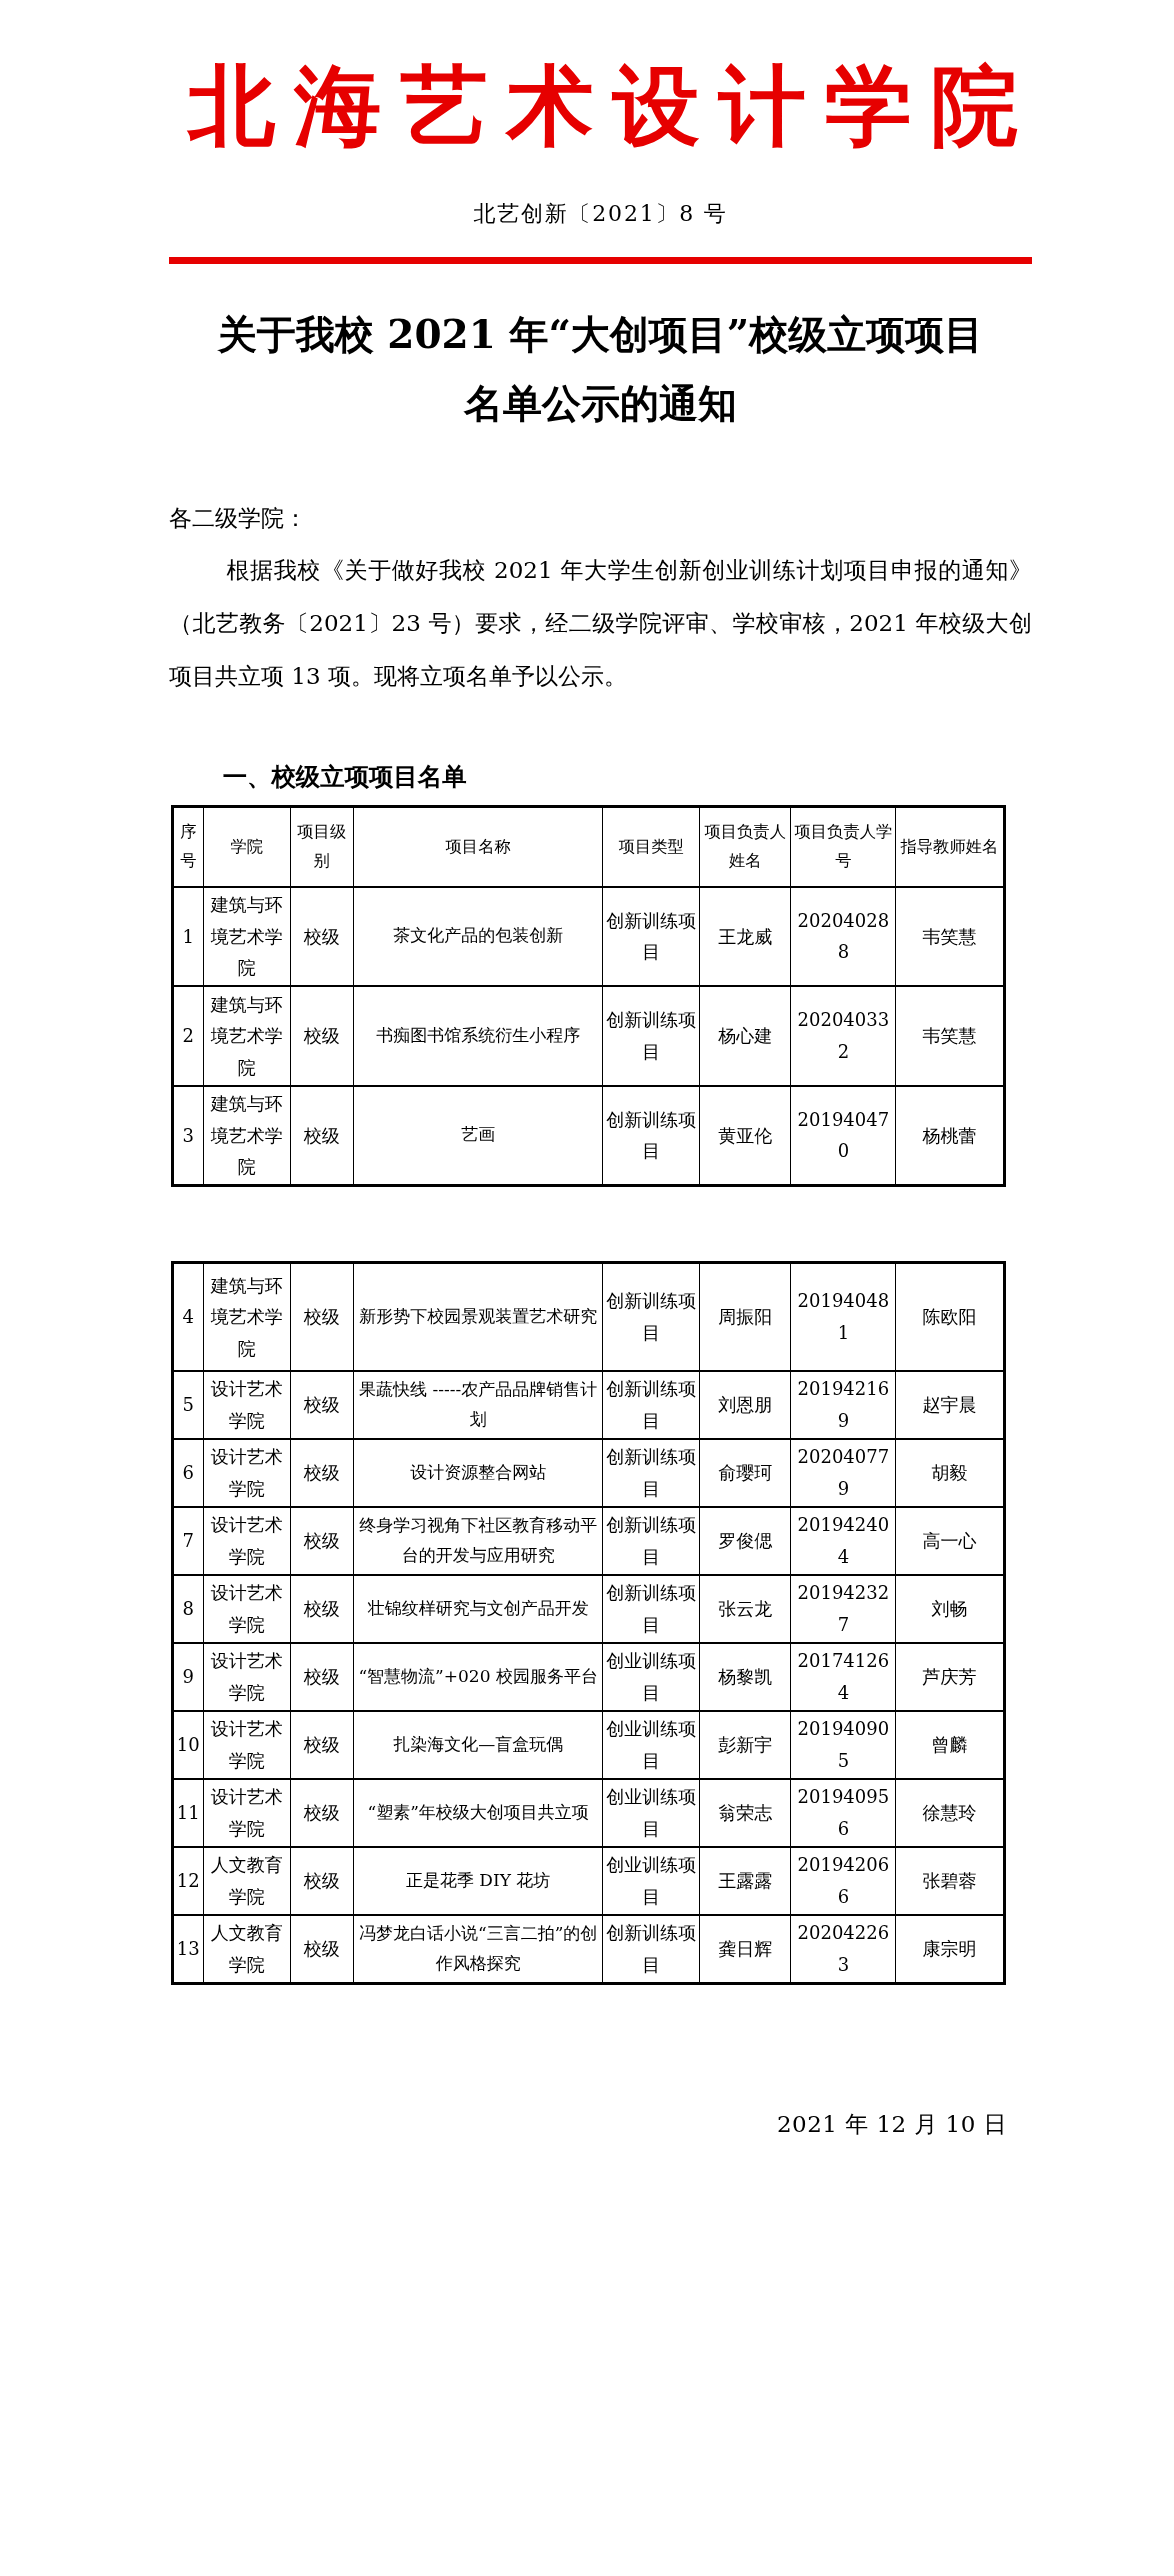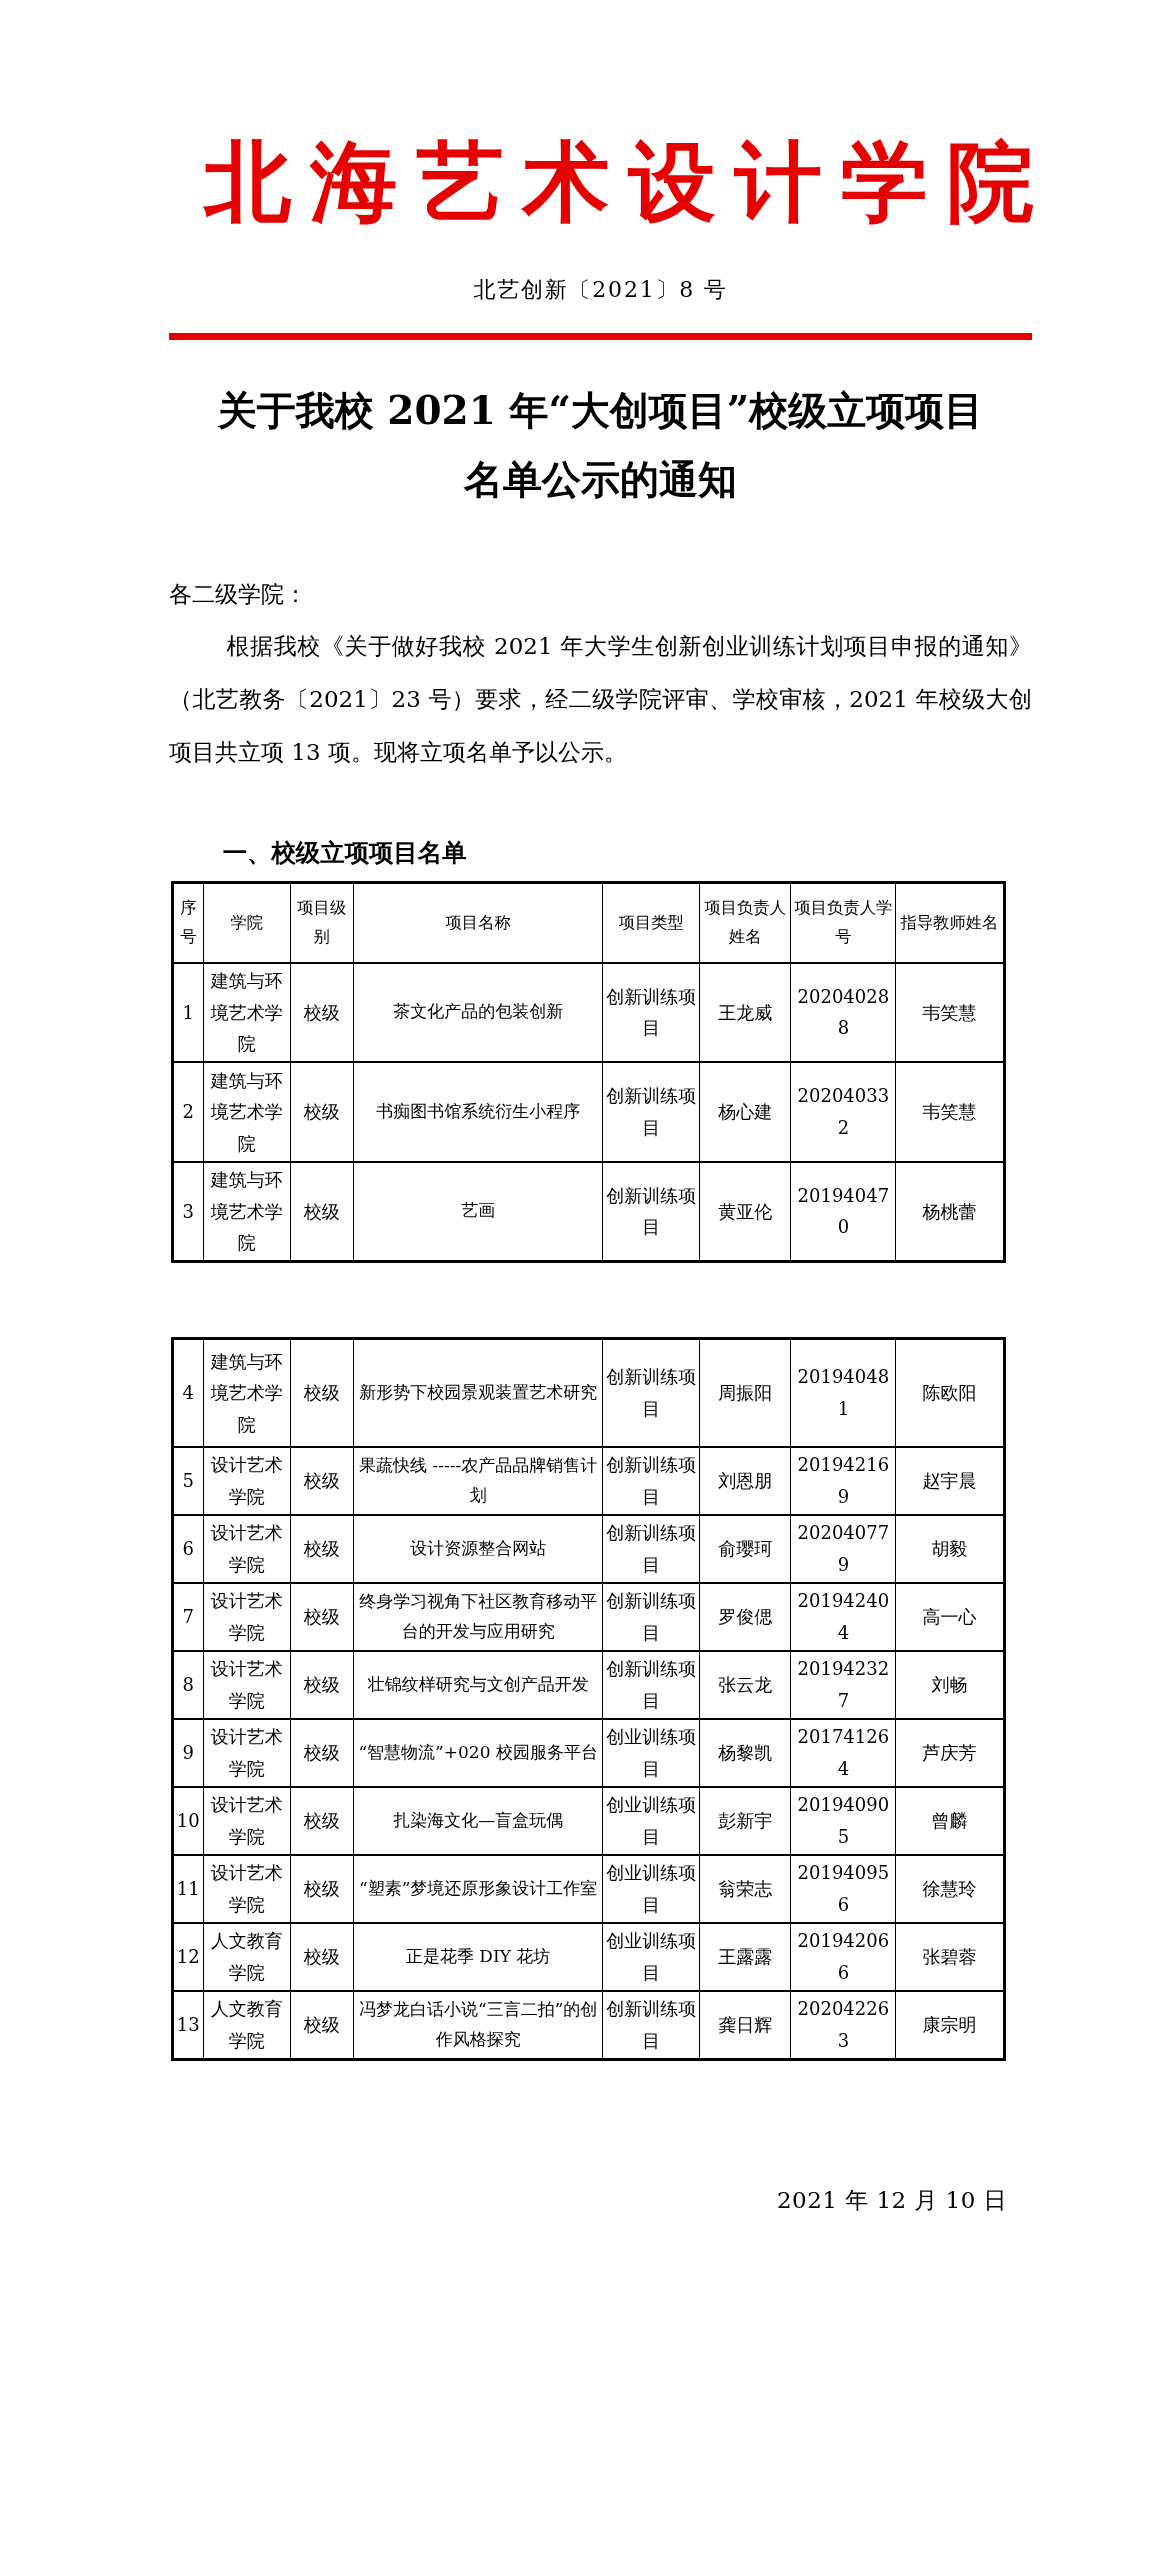--- a/index.html
+++ b/index.html
@@ -3,21 +3,21 @@
 <meta charset="utf-8">
 <style>
   html,body{margin:0;padding:0;background:#ffffff;}
   .page{
     width:1174px; min-height:2576px; margin:0 auto; background:#ffffff;
     box-sizing:border-box; padding:0 142px 44px 169px;
     font-family:"DejaVu Serif","Liberation Serif",serif;
     color:#000;
   }
   .school-name{
-    margin:16px; padding-top:116px;
+    margin:0; padding-top:56px;
     text-align:center; font-weight:bold;
     font-size:87px; line-height:1.15; letter-spacing:0.22em; text-indent:0.22em;
     color:var(--accent,#e60000);
     white-space:nowrap;
   }
   .doc-number{
     margin-top:43px; text-align:center;
     font-size:22px; letter-spacing:0.08em;
   }
   .red-rule{
@@ -226,21 +226,21 @@
           <td class="c3">扎染海文化—盲盒玩偶</td>
           <td class="c4">创业训练项目</td>
           <td class="c5">彭新宇</td>
           <td class="c6">201940905</td>
           <td class="c7">曾麟</td>
         </tr>
         <tr>
           <td class="c0">11</td>
           <td class="c1">设计艺术学院</td>
           <td class="c2">校级</td>
-          <td class="c3">“塑素”梦境还原形象设计工作室</td>
+          <td class="c3">“塑素”年校级大创项目共立项</td>
           <td class="c4">创业训练项目</td>
           <td class="c5">翁荣志</td>
           <td class="c6">201940956</td>
           <td class="c7">徐慧玲</td>
         </tr>
         <tr>
           <td class="c0">12</td>
           <td class="c1">人文教育学院</td>
           <td class="c2">校级</td>
           <td class="c3">正是花季 DIY 花坊</td>

